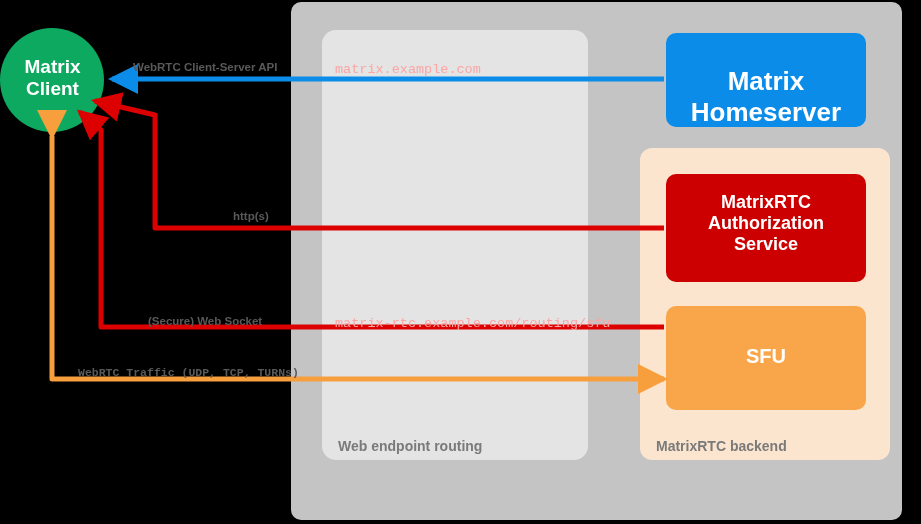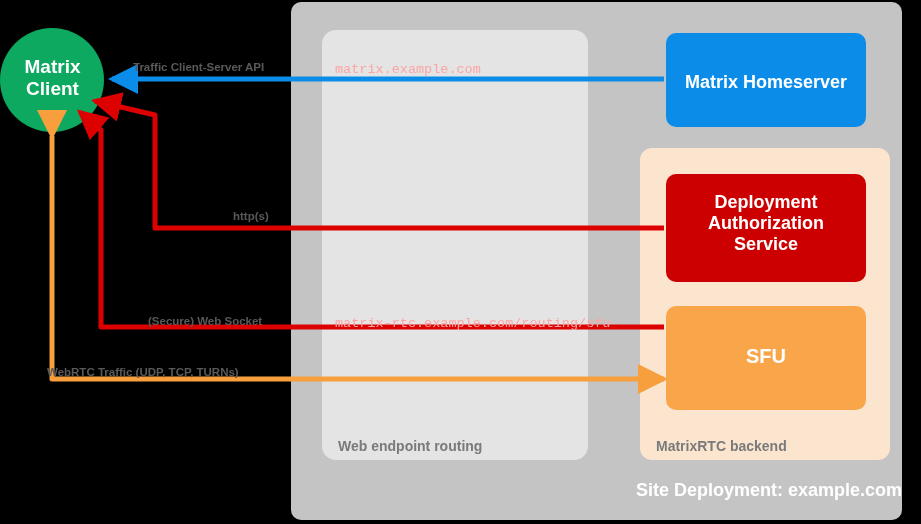--- a/index.html
+++ b/index.html
@@ -31,23 +31,23 @@
     pointer-events: none;
   }
   .client-label {
     left: 0px;
     top: 56px;
     width: 105px;
     font-size: 19px;
   }
   .homeserver-label {
     left: 666px;
-    top: 72px;
+    top: 66px;
     width: 200px;
-    font-size: 18px;
+    font-size: 26px;
   }
   .auth-label {
     left: 666px;
     top: 192px;
     width: 200px;
     font-size: 18px;
   }
   .sfu-label {
     left: 666px;
     top: 345px;
@@ -82,21 +82,21 @@
   .mono-label {
     position: absolute;
     color: #fca5a5;
     font-family: "Liberation Mono", monospace;
     font-size: 13.5px;
     white-space: nowrap;
   }
   .lbl-csapi  { left: 133px; top: 61px; }
   .lbl-https  { left: 233px; top: 210px; text-align: right; }
   .lbl-ws     { left: 148px; top: 315px; }
-  .lbl-webrtc { left: 47px;  top: 366px; }
+  .lbl-webrtc { left: 78px;  top: 366px; font-family: Liberation Mono, monospace; }
   .lbl-dom1 { left: 335px; top: 62px; }
   .lbl-dom2 { left: 335px; top: 212px; }
   .lbl-dom3 { left: 335px; top: 316px; }
 </style>
 </head>
 <body>
 
 <div id="diagram">
 
   <svg class="layer" viewBox="0 0 921 524" xmlns="http://www.w3.org/2000/svg">
@@ -136,32 +136,31 @@
   </svg>
 
   <div class="node-label client-label">
     <div>Matrix</div>
     <div>Client</div>
   </div>
 
   <div class="node-label homeserver-label">Matrix Homeserver</div>
 
   <div class="node-label auth-label">
-    <div>Deployment</div>
+    <div>MatrixRTC</div>
     <div>Authorization</div>
     <div>Service</div>
   </div>
 
   <div class="node-label sfu-label">SFU</div>
 
   <div class="container-label backend-label">MatrixRTC backend</div>
   <div class="container-label routing-label">Web endpoint routing</div>
-  <div class="site-label">Site Deployment: example.com</div>
 
-  <div class="edge-label lbl-csapi">Traffic Client-Server API</div>
+  <div class="edge-label lbl-csapi">WebRTC Client-Server API</div>
   <div class="edge-label lbl-https">http(s)</div>
   <div class="edge-label lbl-ws">(Secure) Web Socket</div>
   <div class="edge-label lbl-webrtc">WebRTC Traffic (UDP, TCP, TURNs)</div>
 
   <div class="mono-label lbl-dom1">matrix.example.com</div>
   <div class="mono-label lbl-dom3">matrix-rtc.example.com/routing/sfu</div>
 
 </div>
 
 </body></html>

